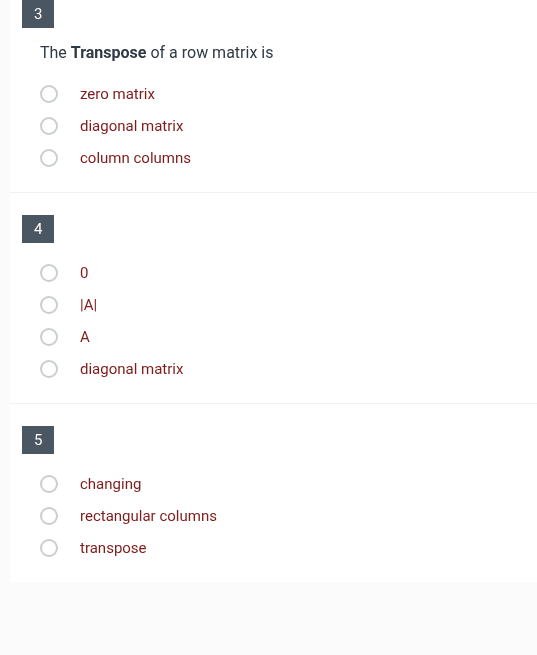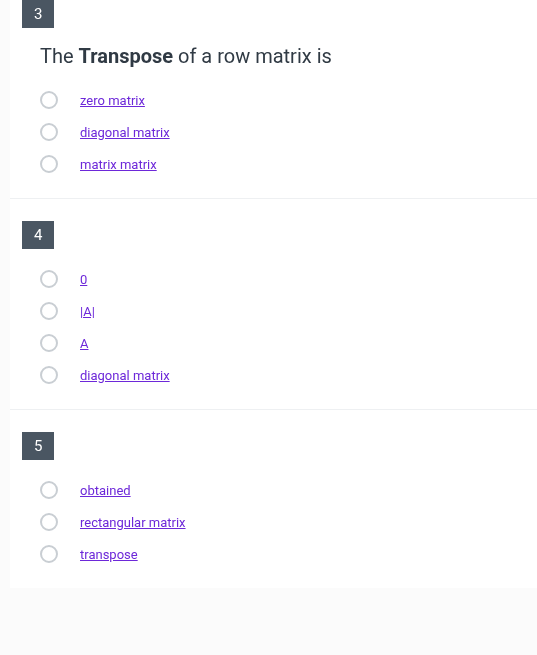--- a/index.html
+++ b/index.html
@@ -23,21 +23,21 @@
   .qnum {
     display: inline-block;
     background: #4a5662;
     color: #fff;
     font-size: 15px;
     padding: 5px 12px;
     margin-left: 12px;
     margin-bottom: 14px;
   }
   .qtext {
-    font-size: 20px;
+    font-size: 16px;
     color: #303a44;
     margin-left: 30px;
     margin-bottom: 14px;
     line-height: 1.4;
   }
   .qtext b { font-weight: 700; }
   sup { font-size: 0.75em; vertical-align: super; }
   .options {
     margin-left: 30px;
   }
@@ -50,23 +50,22 @@
   .radio {
     width: 18px;
     height: 18px;
     border: 2px solid #c9ced3;
     border-radius: 50%;
     margin-right: 22px;
     flex-shrink: 0;
     background: #fff;
   }
   .option-label {
-    font-size: 13px;
-    color: #6d28d9;
-    text-decoration: underline;
+    font-size: 15px;
+    color: #7f1d1d;
   }
 </style>
 </head>
 <body>
 
 <div class="page">
 
   <div class="question-block">
     <div class="qnum">3</div>
     <div class="qtext">The <b>Transpose</b> of a row matrix is</div>
@@ -74,21 +73,21 @@
       <div class="option-row">
         <span class="radio"></span>
         <span class="option-label">zero matrix</span>
       </div>
       <div class="option-row">
         <span class="radio"></span>
         <span class="option-label">diagonal matrix</span>
       </div>
       <div class="option-row">
         <span class="radio"></span>
-        <span class="option-label">matrix matrix</span>
+        <span class="option-label">column columns</span>
       </div>
     </div>
   </div>
 
   <div class="question-block">
     <div class="qnum">4</div>
     <div class="options">
       <div class="option-row">
         <span class="radio"></span>
         <span class="option-label">0</span>
@@ -106,25 +105,25 @@
         <span class="option-label">diagonal matrix</span>
       </div>
     </div>
   </div>
 
   <div class="question-block">
     <div class="qnum">5</div>
     <div class="options">
       <div class="option-row">
         <span class="radio"></span>
-        <span class="option-label">obtained</span>
+        <span class="option-label">changing</span>
       </div>
       <div class="option-row">
         <span class="radio"></span>
-        <span class="option-label">rectangular matrix</span>
+        <span class="option-label">rectangular columns</span>
       </div>
       <div class="option-row">
         <span class="radio"></span>
         <span class="option-label">transpose</span>
       </div>
 
     </div>
   </div>
 
 </div>

